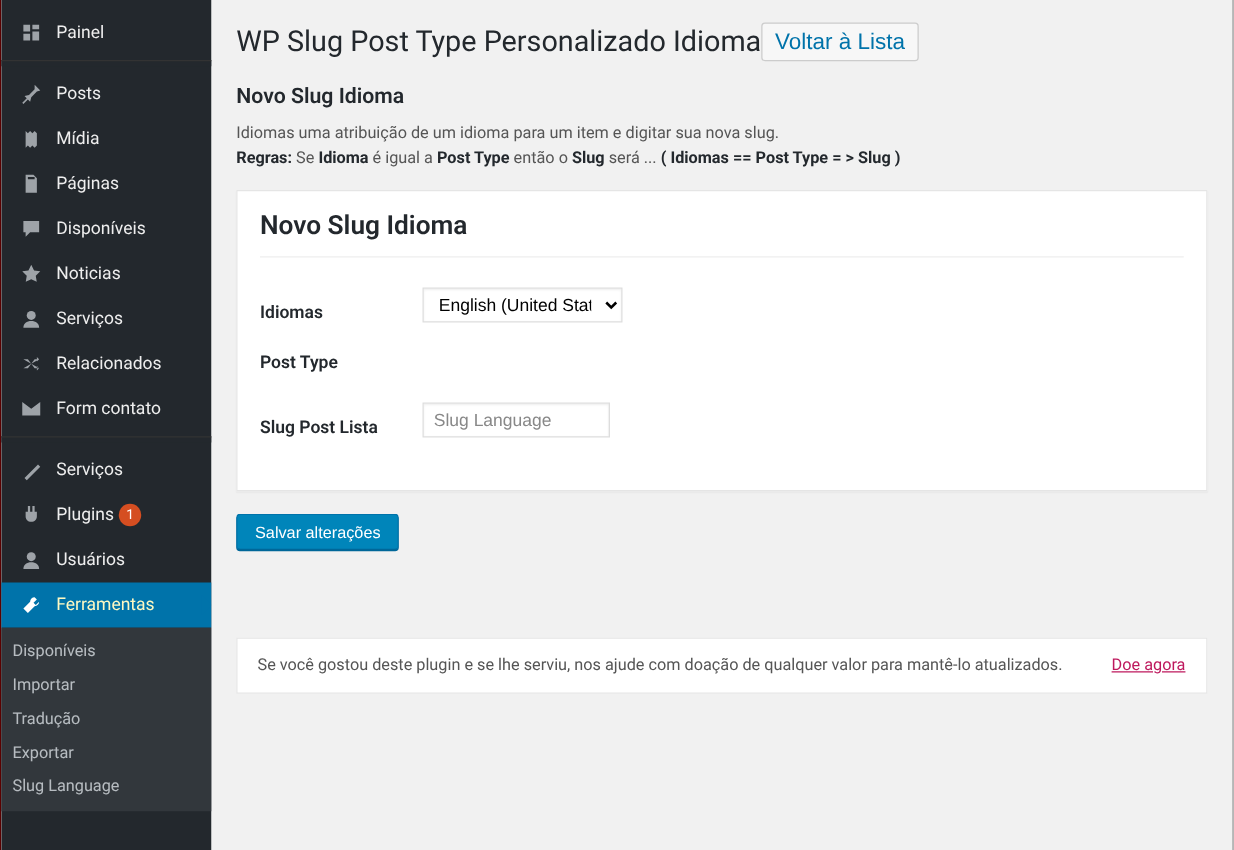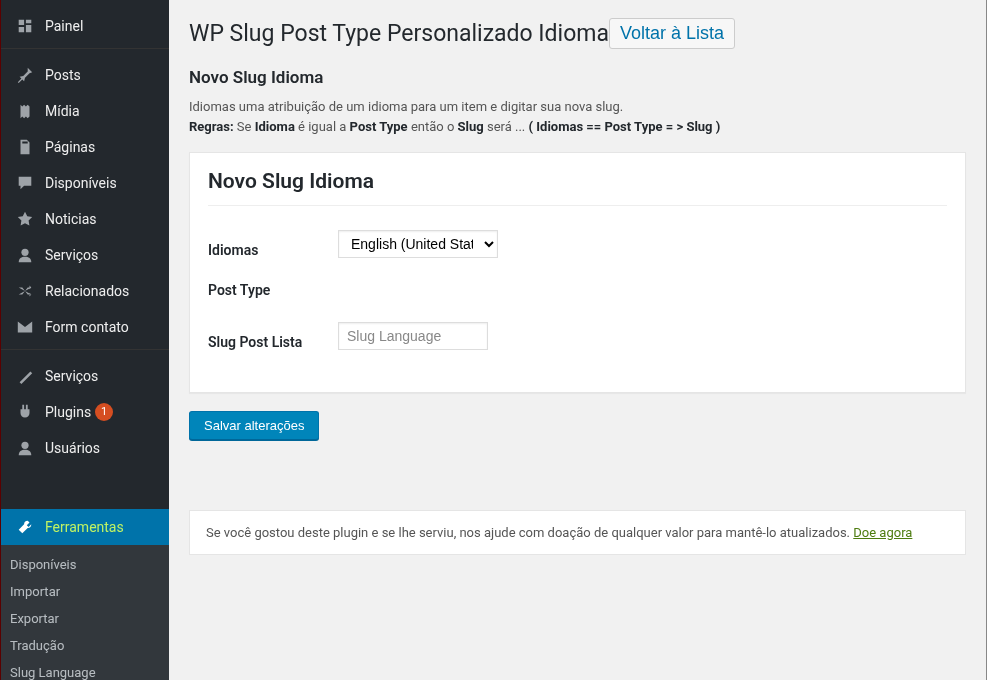--- a/index.html
+++ b/index.html
@@ -37,22 +37,21 @@
   width: 20px;
   height: 20px;
   margin-right: 10px;
   display: flex;
   align-items: center;
   justify-content: center;
   color: rgba(240,245,250,0.6);
 }
 .menu-item.active {
   background: #0073aa;
-  color: #bef264;
-  margin-top: 43px;
+  color: #fef9c3;
 }
 .menu-item.active .icon { color: #fff; }
 .menu-item.active::after {
   content: "";
   position: absolute;
   right: -8px;
   top: 50%;
   transform: translateY(-50%);
   border: 8px solid transparent;
   border-left-color: #0073aa;
@@ -166,21 +165,21 @@
   margin-top: 18px;
 }
 .footer-note {
   background: #fff;
   border: 1px solid #e5e5e5;
   margin-top: 70px;
   padding: 14px 16px;
   font-size: 13px;
   color: #555;
 }
-.footer-note a { color: #4d7c0f; text-decoration: underline; }
+.footer-note a { color: #be185d; text-decoration: underline; margin-left: 36px; }
 svg { width: 18px; height: 18px; fill: currentColor; }
 </style>
 </head>
 <body>
 
 <div class="wrap">
   <div class="sidebar">
 
     <div class="menu-item">
       <span class="icon">
@@ -303,22 +302,22 @@
           <svg viewBox="0 0 20 20">
             <path d="M13 3a4 4 0 0 0-4 4l-6 6 4 4 6-6a4 4 0 0 0 4-4l-3 3-2-2 3-3z"></path>
           </svg>
         </span>
       <span>Ferramentas</span>
     </div>
 
     <div class="submenu">
       <div class="submenu-item">Disponíveis</div>
       <div class="submenu-item">Importar</div>
+      <div class="submenu-item">Tradução</div>
       <div class="submenu-item">Exportar</div>
-      <div class="submenu-item">Tradução</div>
       <div class="submenu-item">Slug Language</div>
     </div>
   </div>
 
   <div class="content">
     <div class="page-head">
       <h1>WP Slug Post Type Personalizado Idioma</h1>
       <button class="btn-secondary">Voltar à Lista</button>
     </div>
 

